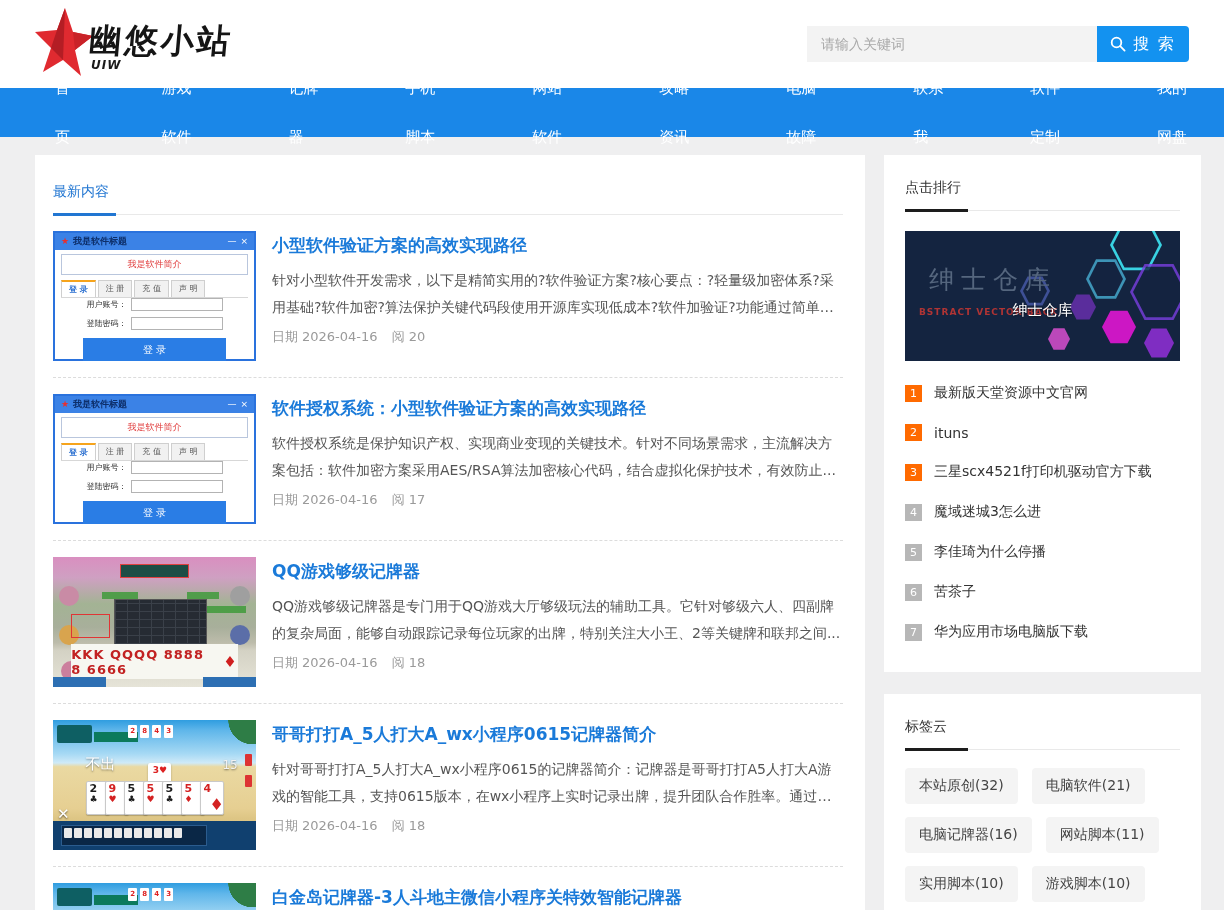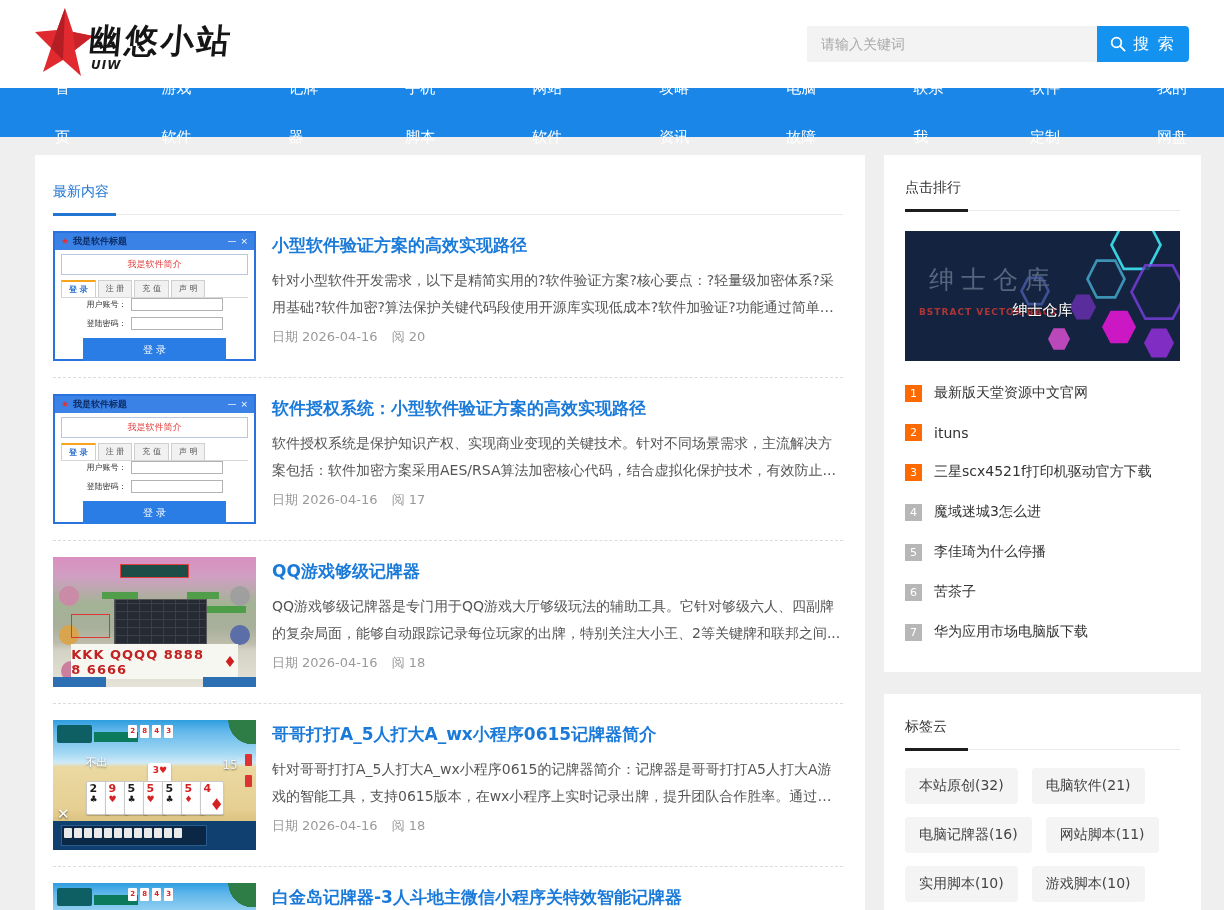--- a/index.html
+++ b/index.html
@@ -92,21 +92,21 @@
 
   
   .beach { position:absolute; inset:0;
     background:linear-gradient(180deg,#2f9de0 0%,#5fb6ea 8%,#a6d9f4 26%,#cfeaf8 33%,#ead9a2 36%,#e6cf92 68%,#ddc584 76%,#e6cf92 100%); }
   .bh-chip { position:absolute; left:2%; top:4%; width:17%; height:14%; background:#0e5f63;
     border-radius:2px; }
   .bh-chip2 { position:absolute; left:20%; top:9%; width:22%; height:8%; background:#0c7a5c; }
   .bh-minicards { position:absolute; left:37%; top:4%; display:flex; gap:3px; }
   .bh-minicard { width:9px; height:13px; background:#fff; border-radius:1px; color:#d22;
     font-size:7px; text-align:center; line-height:13px; font-weight:bold; }
-  .bh-pass { position:absolute; left:16%; top:27%; color:#fff; font-size:11px;
+  .bh-pass { position:absolute; left:16%; top:27%; color:#fff; font-size:15px;
     text-shadow:0 1px 2px rgba(0,0,0,.5); }
   .bh-score { position:absolute; right:9%; top:29%; color:#f2f2f2; font-size:12px;
     text-shadow:0 1px 2px rgba(0,0,0,.5); }
   .bh-redtag { position:absolute; width:7px; height:12px; background:#d33; border-radius:1px; }
   .bh-center { position:absolute; left:47%; top:33%; width:23px; height:31px; background:#fff;
     border-radius:2px; box-shadow:0 1px 2px rgba(0,0,0,.3); color:#d22; font-size:9px;
     font-weight:bold; text-align:center; line-height:14px; }
   .bh-cards { position:absolute; left:50%; transform:translateX(-50%); top:47%; display:flex; }
   .bh-card { width:24px; height:34px; background:#fff; border:1px solid #c9c9c9; border-radius:2px;
     margin-left:-5px; font-size:11px; font-weight:bold; padding:1px 0 0 3px; line-height:1;

